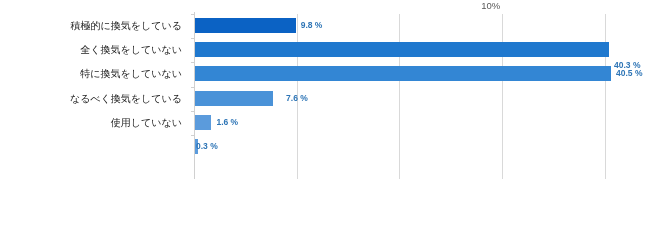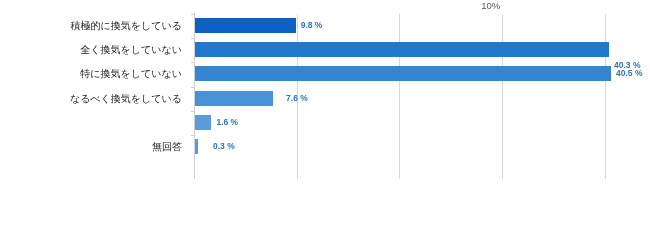--- a/index.html
+++ b/index.html
@@ -113,21 +113,21 @@
 </head>
 <body style="background: rgb(255, 255, 255);">
 
 <div id="chart-root">
 
   <div id="category-axis">
       <div class="cat-label" style="top: 18px; color: rgb(34, 34, 34);">積極的に換気をしている</div>
       <div class="cat-label" style="top: 42.2px; color: rgb(34, 34, 34);">全く換気をしていない</div>
       <div class="cat-label" style="top: 66.4px; color: rgb(34, 34, 34);">特に換気をしていない</div>
       <div class="cat-label" style="top: 90.6px; color: rgb(34, 34, 34);">なるべく換気をしている</div>
-      <div class="cat-label" style="top: 139px; color: rgb(34, 34, 34);">無回答</div>
+      <div class="cat-label" style="top: 114.8px; color: rgb(34, 34, 34);">使用していない</div>
     </div>
 
   <div id="x-axis-labels">
       <div class="x-tick-label" style="left: 296.727px; color: rgb(89, 89, 89); text-align: center;">10%</div>
       <div class="x-tick-label" style="left: 399.455px; color: rgb(89, 89, 89); margin-top: 39px;">20%</div>
     </div>
 
   <div id="plot-area">
     <div id="axis-baseline" style="background: rgb(208, 208, 208);"></div>
   <div class="gridline" style="left: 102.727px; background: rgb(217, 217, 217);"></div>
@@ -144,16 +144,16 @@
       <div class="bar" title="特に換気をしていない 40.5 %" style="left: 1px; top: 52.4px; width: 416.045px; background: rgb(51, 134, 212);"></div>
       <div class="bar-value" style="left: 422.045px; top: 52.4px; color: rgb(46, 117, 182);">40.5 %</div>
       <div class="axis-tick" style="top: 72.6px; background: rgb(208, 208, 208);"></div>
       <div class="bar" title="全く換気をしていない 7.6 %" style="left: 1px; top: 76.6px; width: 78.0727px; background: rgb(74, 146, 216);"></div>
       <div class="bar-value" style="left: 84.0727px; top: 76.6px; color: rgb(46, 117, 182); margin-left: 8px;">7.6 %</div>
       <div class="axis-tick" style="top: 96.8px; background: rgb(208, 208, 208);"></div>
       <div class="bar" title="使用していない 1.6 %" style="left: 1px; top: 100.8px; width: 16.4364px; background: rgb(91, 155, 220);"></div>
       <div class="bar-value" style="left: 22.4364px; top: 100.8px; color: rgb(46, 117, 182);">1.6 %</div>
       <div class="axis-tick" style="top: 121px; background: rgb(208, 208, 208);"></div>
       <div class="bar" title="無回答 0.3 %" style="left: 1px; top: 125px; width: 3.08182px; background: rgb(91, 155, 220);"></div>
-      <div class="bar-value" style="left: 19px; top: 125px; color: rgb(46, 117, 182);">0.3 %</div>
+      <div class="bar-value" style="left: 2px; top: 125px; color: rgb(46, 117, 182);">0.3 %</div>
     </div>
 
 </div>
 
 </body></html>

